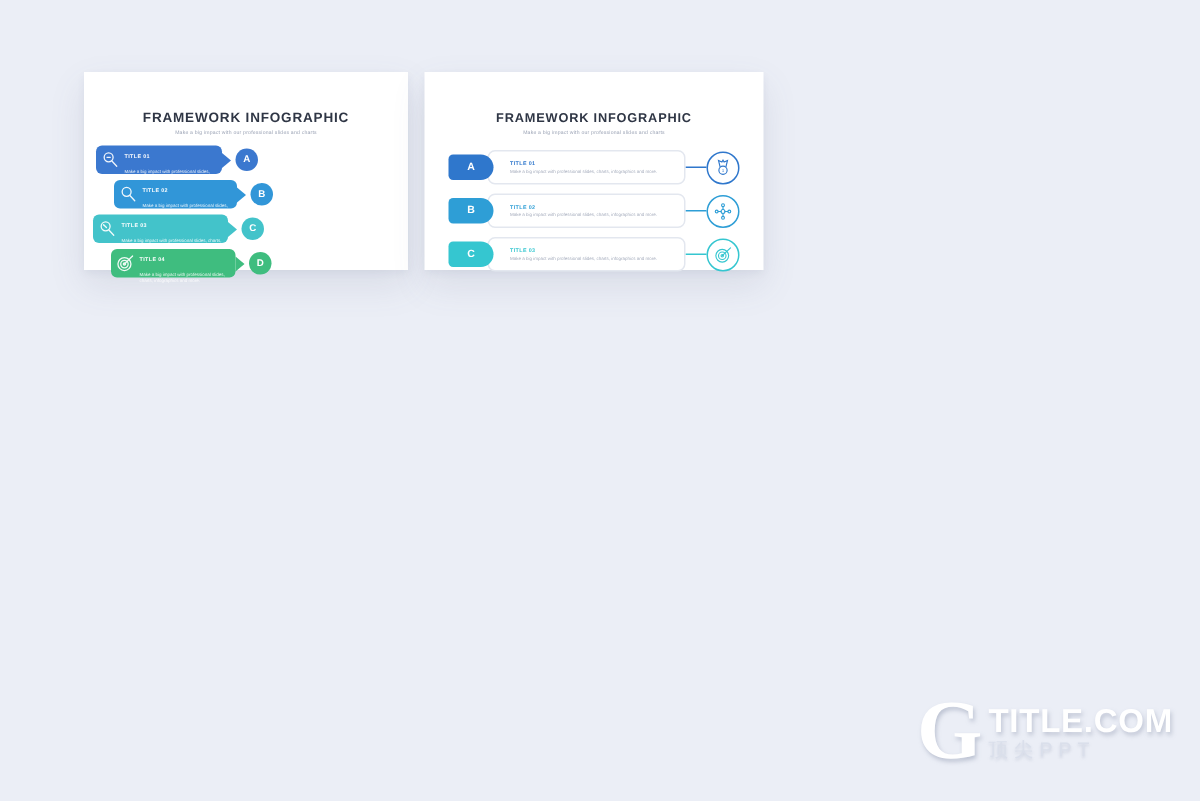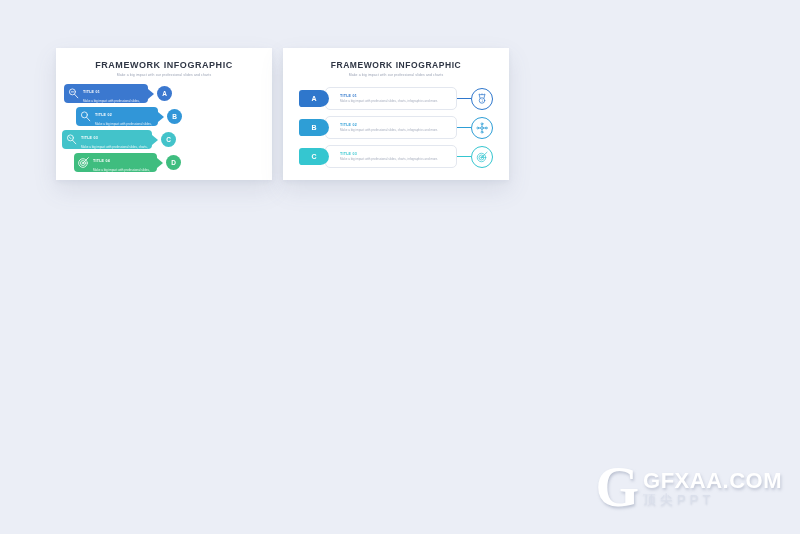--- a/index.html
+++ b/index.html
@@ -18,21 +18,21 @@
 
   
   .slide {
     position: absolute;
     background: #ffffff;
     box-shadow: 0 10px 22px rgba(90,100,130,0.13), 0 2px 5px rgba(90,100,130,0.07);
   }
   #slide-left  { left: 56px;  top: 48px; width: 216px; height: 132px; }
   #slide-right { left: 283px; top: 48px; width: 226px; height: 132px; }
 
-  .slide-head { text-align: center; padding-top: 12px; }
+  .slide-head { text-align: center; padding-top: 25px; }
 
   .slide-title {
     font-size: 9px;
     font-weight: 700;
     letter-spacing: 0.55px;
     color: #2f3645;
     white-space: nowrap;
   }
   #slide-right .slide-title { font-size: 8.5px; }
 
@@ -363,16 +363,16 @@
         </span>
       </div>
     </div>
 
   </div>
 </div>
 
 <div id="watermark">
   <div class="wm-g">G</div>
   <div class="wm-lines">
-    <div class="wm-main">GFXAA.COM</div>
+    <div class="wm-main">TITLE.COM</div>
     <div class="wm-sub">顶尖PPT</div>
   </div>
 </div>
 
 </body></html>

